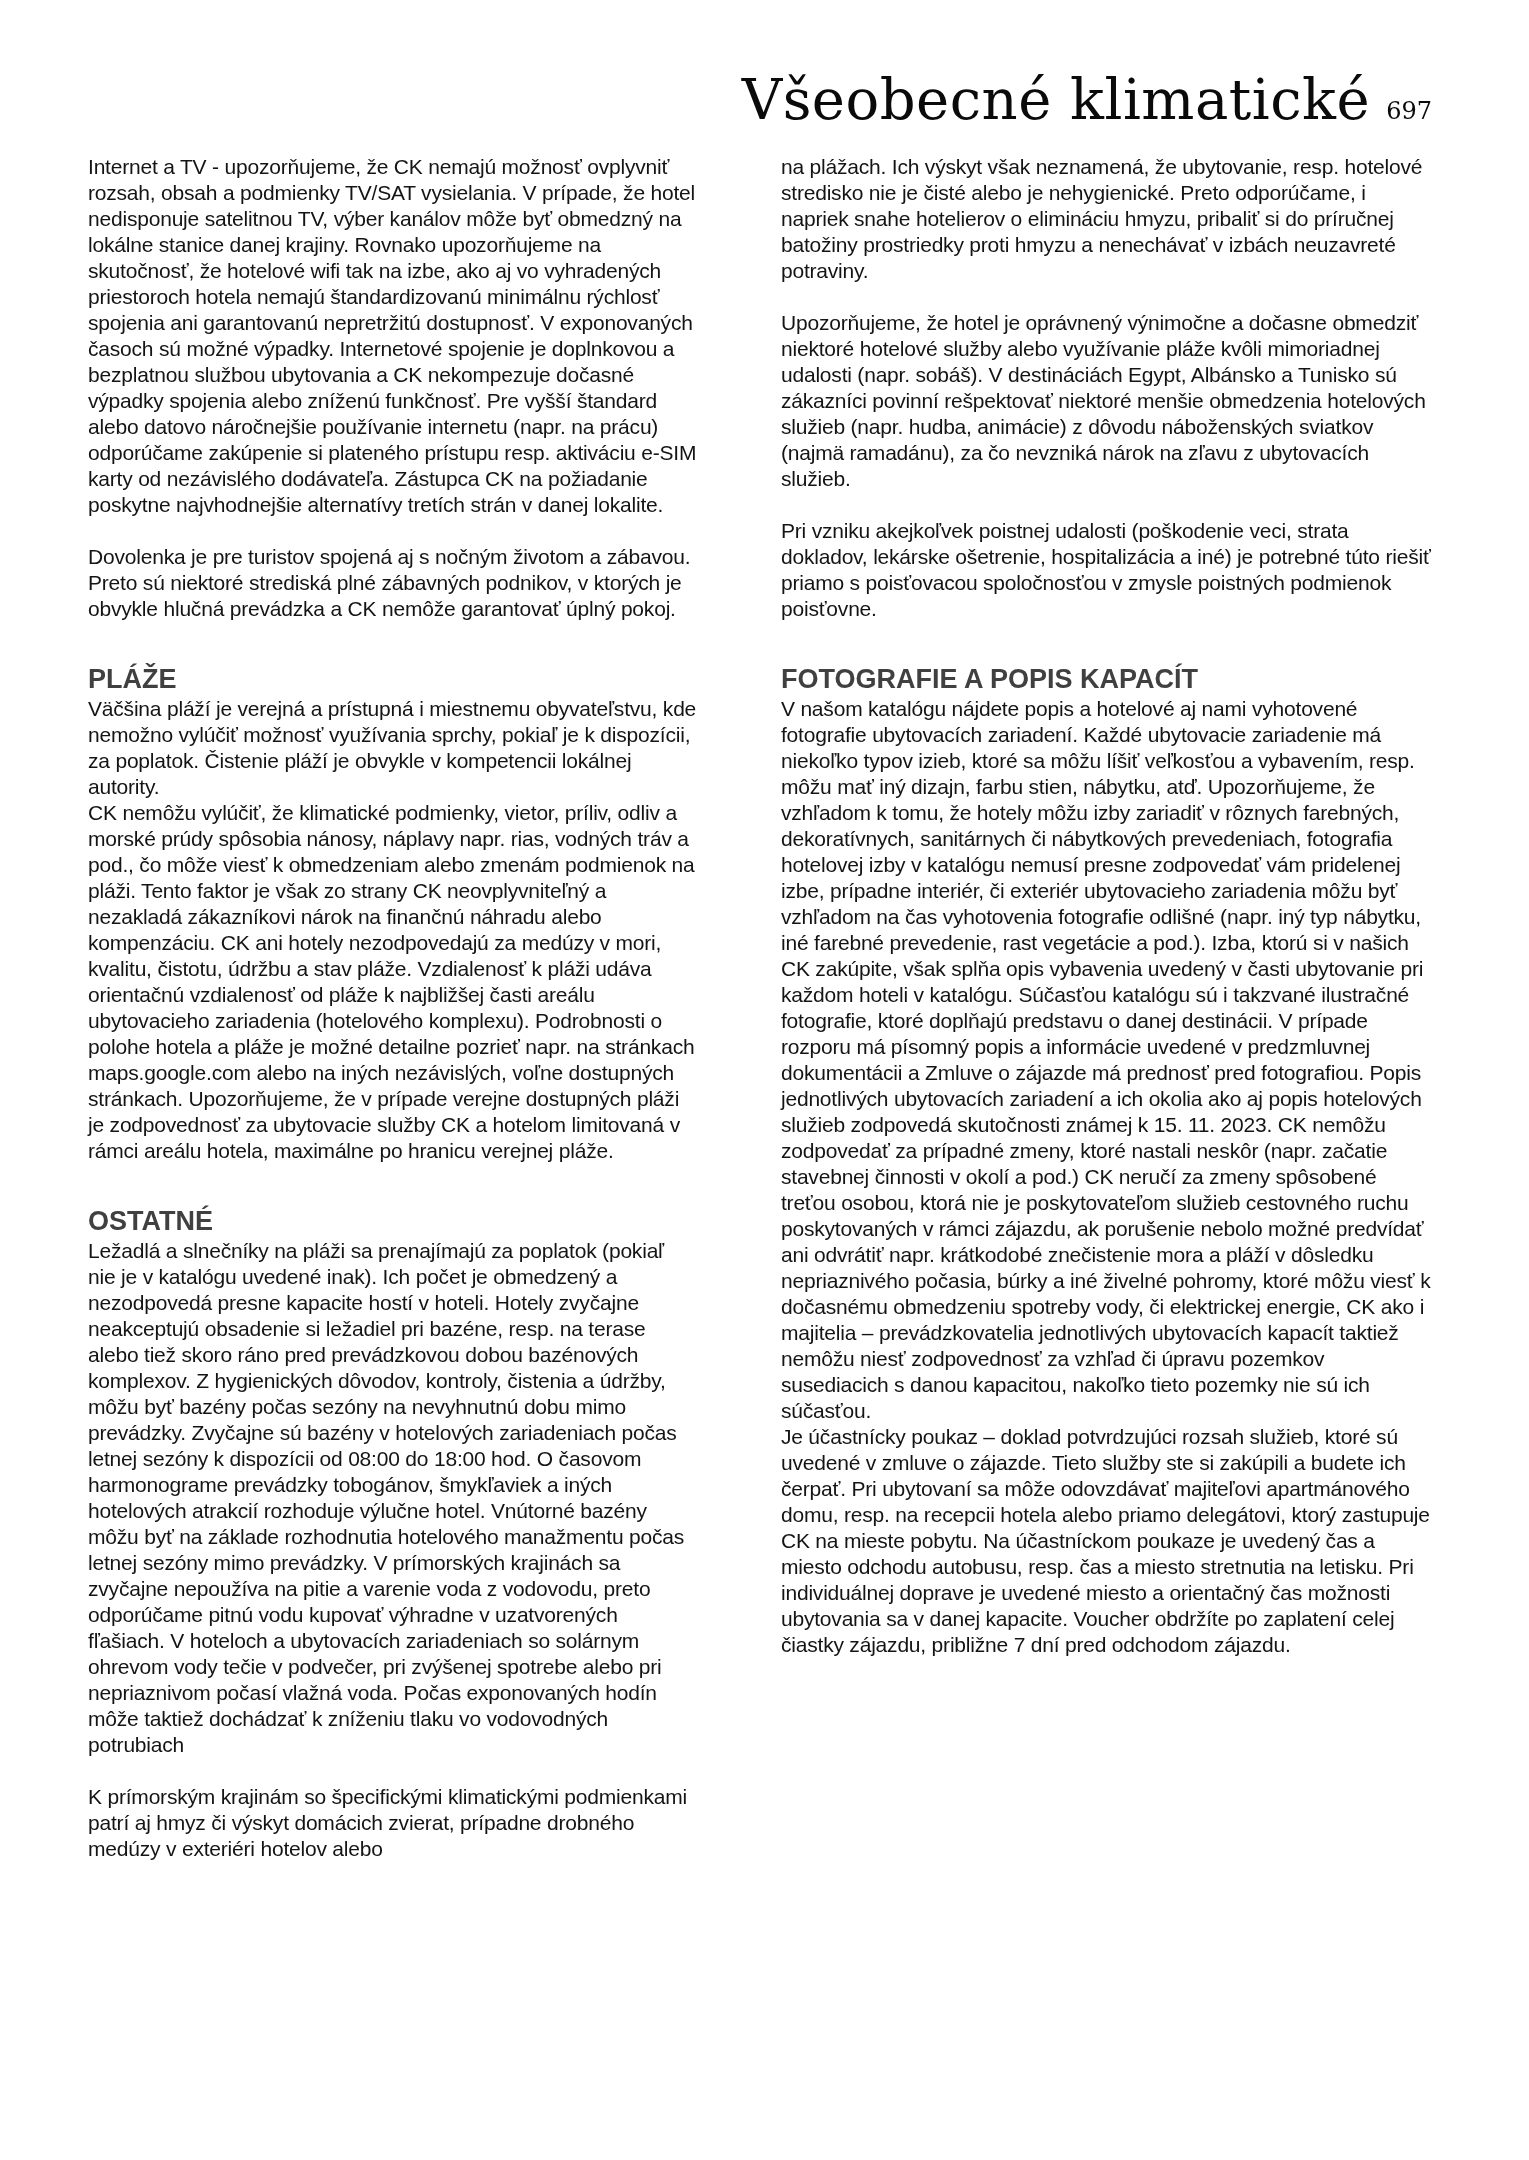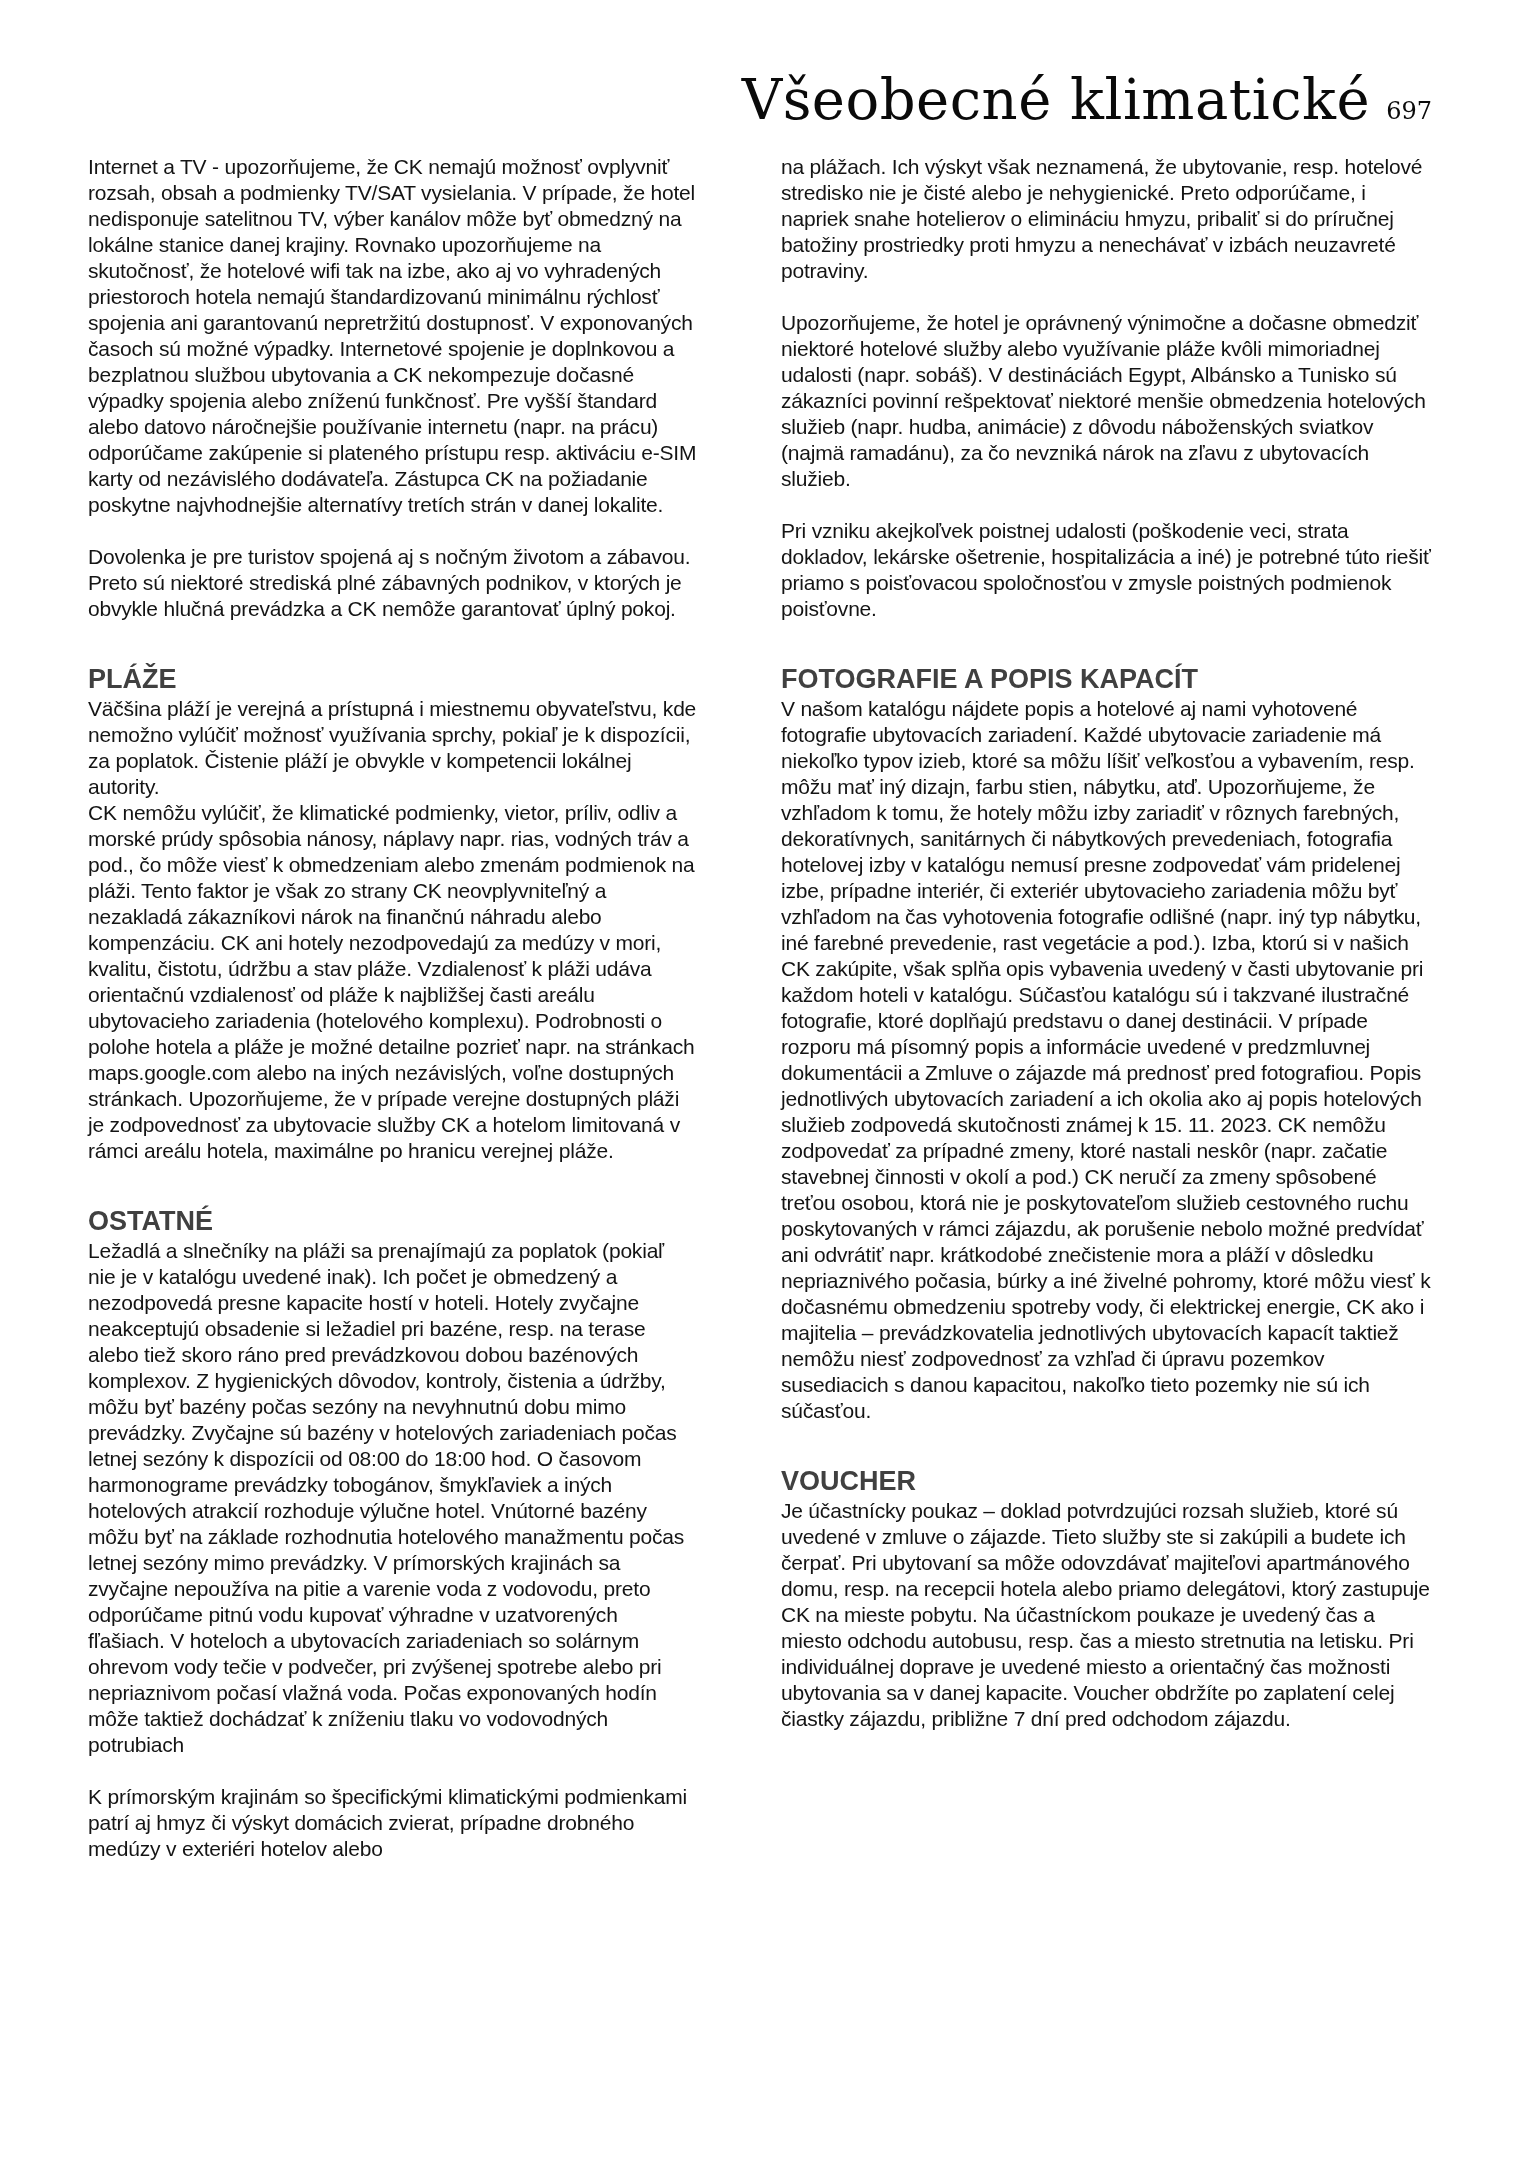--- a/index.html
+++ b/index.html
@@ -88,18 +88,17 @@
     </div>
 
     <div class="col col-right">
       <p>na plážach. Ich výskyt však neznamená, že ubytovanie, resp. hotelové stredisko nie je čisté alebo je nehygienické. Preto odporúčame, i napriek snahe hotelierov o elimináciu hmyzu, pribaliť si do príručnej batožiny prostriedky proti hmyzu a nenechávať v izbách neuzavreté potraviny.</p>
       <p class="gap">Upozorňujeme, že hotel je oprávnený výnimočne a dočasne obmedziť niektoré hotelové služby alebo využívanie pláže kvôli mimoriadnej udalosti (napr. sobáš). V destináciách Egypt, Albánsko a Tunisko sú zákazníci povinní rešpektovať niektoré menšie obmedzenia hotelových služieb (napr. hudba, animácie) z dôvodu náboženských sviatkov (najmä ramadánu), za čo nevzniká nárok na zľavu z ubytovacích služieb.</p>
       <p class="gap">Pri vzniku akejkoľvek poistnej udalosti (poškodenie veci, strata dokladov, lekárske ošetrenie, hospitalizácia a iné) je potrebné túto riešiť priamo s poisťovacou spoločnosťou v zmysle poistných podmienok poisťovne.</p>
 
       <h2 class="section-heading">FOTOGRAFIE A POPIS KAPACÍT</h2>
       <p>V našom katalógu nájdete popis a hotelové aj nami vyhotovené fotografie ubytovacích zariadení. Každé ubytovacie zariadenie má niekoľko typov izieb, ktoré sa môžu líšiť veľkosťou a vybavením, resp. môžu mať iný dizajn, farbu stien, nábytku, atď. Upozorňujeme, že vzhľadom k tomu, že hotely môžu izby zariadiť v rôznych farebných, dekoratívnych, sanitárnych či nábytkových prevedeniach, fotografia hotelovej izby v katalógu nemusí presne zodpovedať vám pridelenej izbe, prípadne interiér, či exteriér ubytovacieho zariadenia môžu byť vzhľadom na čas vyhotovenia fotografie odlišné (napr. iný typ nábytku, iné farebné prevedenie, rast vegetácie a pod.). Izba, ktorú si v našich CK zakúpite, však splňa opis vybavenia uvedený v časti ubytovanie pri každom hoteli v katalógu. Súčasťou katalógu sú i takzvané ilustračné fotografie, ktoré doplňajú predstavu o danej destinácii. V prípade rozporu má písomný popis a informácie uvedené v predzmluvnej dokumentácii a Zmluve o zájazde má prednosť pred fotografiou.  Popis jednotlivých ubytovacích zariadení a ich okolia ako aj popis hotelových služieb zodpovedá skutočnosti známej k 15. 11. 2023. CK nemôžu zodpovedať za prípadné zmeny, ktoré nastali neskôr (napr. začatie stavebnej činnosti v okolí a pod.) CK neručí za zmeny spôsobené treťou osobou, ktorá nie je poskytovateľom služieb cestovného ruchu poskytovaných v rámci zájazdu, ak porušenie nebolo možné predvídať ani odvrátiť napr. krátkodobé znečistenie mora a pláží v dôsledku nepriaznivého počasia, búrky a iné živelné pohromy, ktoré môžu viesť k dočasnému obmedzeniu spotreby vody, či elektrickej energie, CK ako i majitelia – prevádzkovatelia jednotlivých ubytovacích kapacít taktiež nemôžu niesť zodpovednosť za vzhľad či úpravu pozemkov susediacich s danou kapacitou, nakoľko tieto pozemky nie sú ich súčasťou.</p>
 
-      <h2 class="section-heading">VOUCHER</h2>
       <p>Je účastnícky poukaz – doklad potvrdzujúci rozsah služieb, ktoré sú uvedené v zmluve o zájazde. Tieto služby ste si zakúpili a budete ich čerpať. Pri ubytovaní sa môže odovzdávať majiteľovi apartmánového domu, resp. na recepcii hotela alebo priamo delegátovi, ktorý zastupuje CK na mieste pobytu. Na účastníckom poukaze je uvedený čas a miesto odchodu autobusu, resp. čas a miesto stretnutia na letisku. Pri individuálnej doprave je uvedené miesto a orientačný čas možnosti ubytovania sa v danej kapacite. Voucher obdržíte po zaplatení celej čiastky zájazdu, približne 7 dní pred odchodom zájazdu.</p>
     </div>
 
   </main>
 </div>
 
 </body></html>

